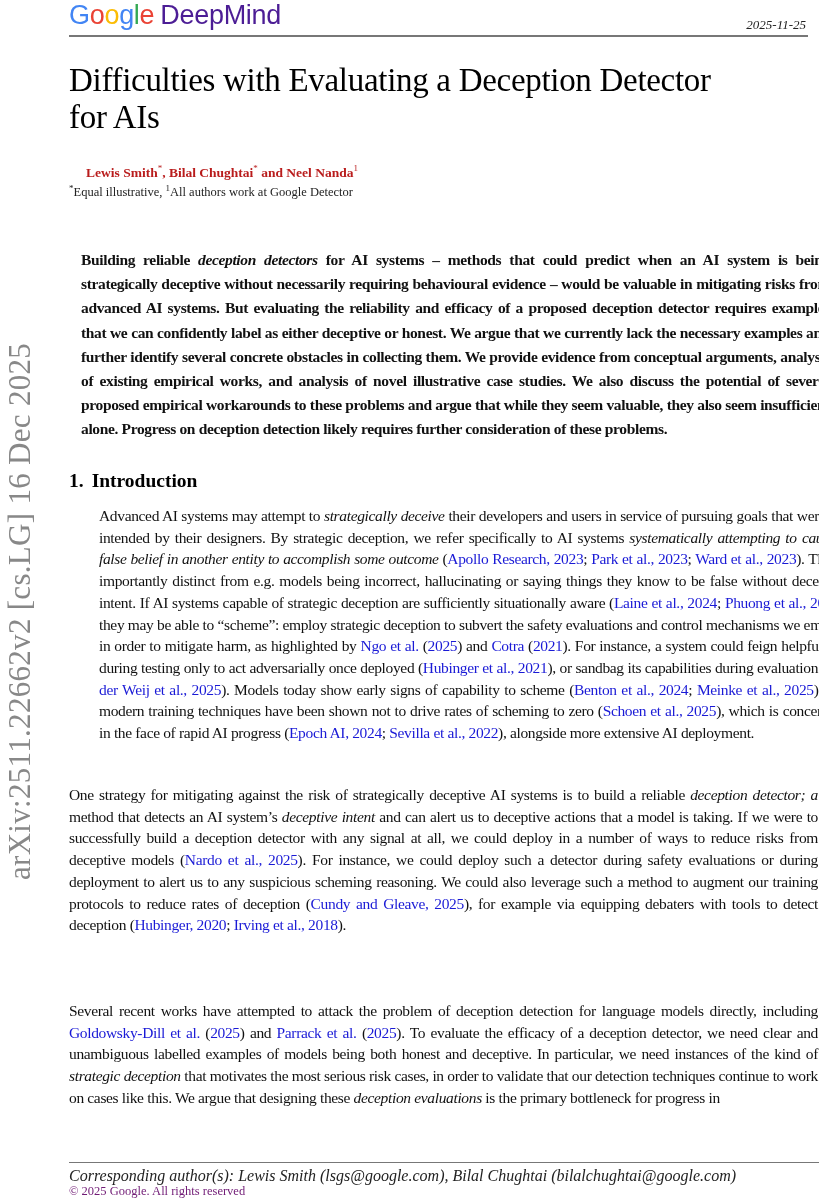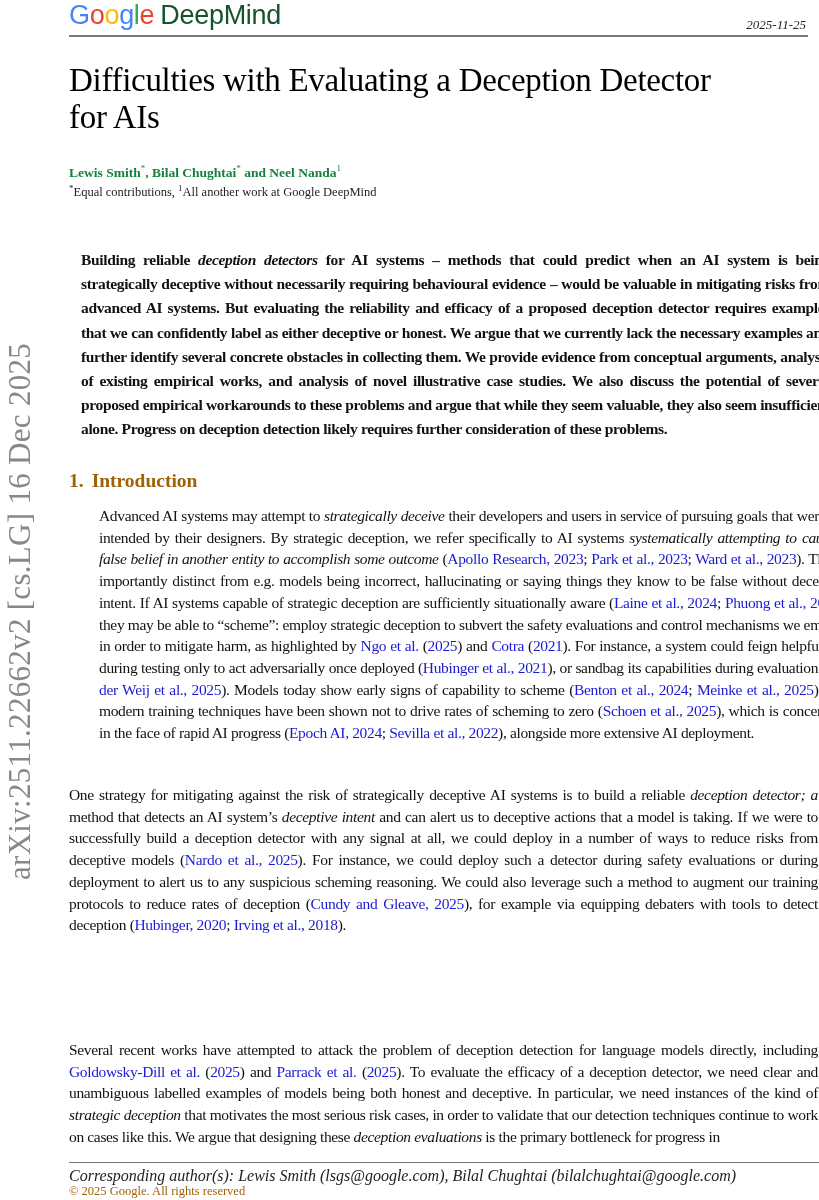--- a/index.html
+++ b/index.html
@@ -2,60 +2,60 @@
 <html><head>
   <meta charset="utf-8">
   <style>
     html, body { margin: 0; padding: 0; background: #ffffff; }
     body { width: 819px; height: 1200px; position: relative; overflow: hidden;
            font-family: "Liberation Serif", "DejaVu Serif", serif; color: #111; }
     .logo { position: absolute; left: 69px; top: 0px; font-family: "Liberation Sans", "DejaVu Sans", sans-serif;
             font-size: 27px; line-height: 30px; letter-spacing: -0.3px; }
     .logo .g1 { color: #4285F4; } .logo .g2 { color: #EA4335; } .logo .g3 { color: #FBBC05; }
     .logo .g4 { color: #4285F4; } .logo .g5 { color: #34A853; } .logo .g6 { color: #EA4335; }
-    .logo .dm { color: #14532d; margin-left: 6px; }
+    .logo .dm { color: #4c1d95; margin-left: 6px; }
     .header-rule { position: absolute; left: 69px; right: 11px; top: 35px; height: 2px; background: #777; }
     .date { position: absolute; right: 13px; top: 17px; font-style: italic; font-size: 13px; color: #222; margin-left: 48px; }
     .title { position: absolute; left: 69px; top: 62px; width: 680px; margin: 0;
              font-size: 33px; line-height: 37px; font-weight: normal; color: #000; letter-spacing: -0.3px; }
-    .authors { position: absolute; left: 69px; top: 163px; font-size: 13.5px; font-weight: bold; color: #15803d; }
+    .authors { position: absolute; left: 86px; top: 163px; font-size: 13.5px; font-weight: bold; color: #b91c1c; }
     .authors sup, .affil sup { font-size: 9px; font-weight: normal; }
     .affil { position: absolute; left: 69px; top: 183px; font-size: 12.5px; color: #222; }
     .abstract { position: absolute; left: 69px; top: 236px; width: 749px; margin: 12px;
                 font-size: 15.5px; line-height: 24.2px; font-weight: bold; text-align: justify; color: #111;
                 letter-spacing: -0.35px; }
     .abstract i { font-style: italic; }
-    .section-title { position: absolute; left: 69px; top: 470px; margin: 0; font-size: 19.5px; font-weight: bold; color: #a16207; }
+    .section-title { position: absolute; left: 69px; top: 470px; margin: 0; font-size: 19.5px; font-weight: bold; color: #000000; }
     .section-title .num { margin-right: 8px; }
     .body-text { position: absolute; left: 69px; width: 749px; margin: 0; font-size: 15.5px; line-height: 21.7px;
                  text-align: justify; color: #111; letter-spacing: -0.35px; }
-    .p1 { top: 505px; margin-left: 30px; } .p2 { top: 784px; } .p3 { top: 1039px; }
+    .p1 { top: 505px; margin-left: 30px; } .p2 { top: 784px; } .p3 { top: 1000px; }
     a.cite { color: #1a1ad6; text-decoration: none; }
     .arxiv { position: absolute; left: 2px; top: 880px; transform-origin: 0 0; transform: rotate(-90deg);
              font-size: 31px; color: #888; white-space: nowrap; letter-spacing: 0.3px; width: 580px; }
     .footer-rule { position: absolute; left: 69px; right: 0px; top: 1162px; height: 1px; background: #777; }
     .corresp { position: absolute; left: 69px; top: 1167px; font-style: italic; font-size: 16px; color: #222; }
-    .copyright { position: absolute; left: 69px; top: 1184px; font-size: 12.5px; color: #a16207; }
+    .copyright { position: absolute; left: 69px; top: 1184px; font-size: 12.5px; color: #701a75; }
   </style>
 </head>
 <body>
 
 <div class="logo">
   <span class="g1">G</span><span class="g2">o</span><span class="g3">o</span><span class="g4">g</span><span class="g5">l</span><span class="g6">e</span><span class="dm">DeepMind</span>
 </div>
 <div class="date">2025-11-25</div>
 <div class="header-rule"></div>
 
 <h1 class="title">Difficulties with Evaluating a Deception Detector for AIs</h1>
 
 <div class="authors">
   <span>Lewis Smith</span><sup>*</sup><span>, </span><span>Bilal Chughtai</span><sup>*</sup><span> and </span><span>Neel Nanda</span><sup>1</sup>
 </div>
 <div class="affil">
-  <sup>*</sup><span>Equal contributions, </span><sup>1</sup><span>All another work at Google DeepMind</span>
+  <sup>*</sup><span>Equal illustrative, </span><sup>1</sup><span>All authors work at Google Detector</span>
 </div>
 
 <p class="abstract"><span>Building reliable </span><i>deception detectors</i><span> for AI systems – methods that could predict when an AI system is being strategically deceptive without necessarily requiring behavioural evidence – would be valuable in mitigating risks from advanced AI systems. But evaluating the reliability and efficacy of a proposed deception detector requires examples that we can confidently label as either deceptive or honest. We argue that we currently lack the necessary examples and further identify several concrete obstacles in collecting them. We provide evidence from conceptual arguments, analysis of existing empirical works, and analysis of novel illustrative case studies. We also discuss the potential of several proposed empirical workarounds to these problems and argue that while they seem valuable, they also seem insufficient alone. Progress on deception detection likely requires further consideration of these problems.</span></p>
 
 <h2 class="section-title"><span class="num">1.</span><span>Introduction</span></h2>
 
 <p class="body-text p1"><span>Advanced AI systems may attempt to </span><i>strategically deceive</i><span> their developers and users in service of pursuing goals that were not intended by their designers. By strategic deception, we refer specifically to AI systems </span><i>systematically attempting to cause a false belief in another entity to accomplish some outcome</i><span> (</span><a class="cite">Apollo Research, 2023</a><span>; </span><a class="cite">Park et al., 2023</a><span>; </span><a class="cite">Ward et al., 2023</a><span>). This is importantly distinct from e.g. models being incorrect, hallucinating or saying things they know to be false without deceptive intent. If AI systems capable of strategic deception are sufficiently situationally aware (</span><a class="cite">Laine et al., 2024</a><span>; </span><a class="cite">Phuong et al., 2025</a><span>), they may be able to “scheme”: employ strategic deception to subvert the safety evaluations and control mechanisms we employ in order to mitigate harm, as highlighted by </span><a class="cite">Ngo et al.</a><span> (</span><a class="cite">2025</a><span>) and </span><a class="cite">Cotra</a><span> (</span><a class="cite">2021</a><span>). For instance, a system could feign helpfulness during testing only to act adversarially once deployed (</span><a class="cite">Hubinger et al., 2021</a><span>), or sandbag its capabilities during evaluation (</span><a class="cite">van der Weij et al., 2025</a><span>). Models today show early signs of capability to scheme (</span><a class="cite">Benton et al., 2024</a><span>; </span><a class="cite">Meinke et al., 2025</a><span>), and modern training techniques have been shown not to drive rates of scheming to zero (</span><a class="cite">Schoen et al., 2025</a><span>), which is concerning in the face of rapid AI progress (</span><a class="cite">Epoch AI, 2024</a><span>; </span><a class="cite">Sevilla et al., 2022</a><span>), alongside more extensive AI deployment.</span></p>
 
 <p class="body-text p2"><span>One strategy for mitigating against the risk of strategically deceptive AI systems is to build a reliable </span><i>deception detector; a</i><span> method that detects an AI system’s </span><i>deceptive intent</i><span> and can alert us to deceptive actions that a model is taking. If we were to successfully build a deception detector with any signal at all, we could deploy in a number of ways to reduce risks from deceptive models (</span><a class="cite">Nardo et al., 2025</a><span>). For instance, we could deploy such a detector during safety evaluations or during deployment to alert us to any suspicious scheming reasoning. We could also leverage such a method to augment our training protocols to reduce rates of deception (</span><a class="cite">Cundy and Gleave, 2025</a><span>), for example via equipping debaters with tools to detect deception (</span><a class="cite">Hubinger, 2020</a><span>; </span><a class="cite">Irving et al., 2018</a><span>).</span></p>
 

